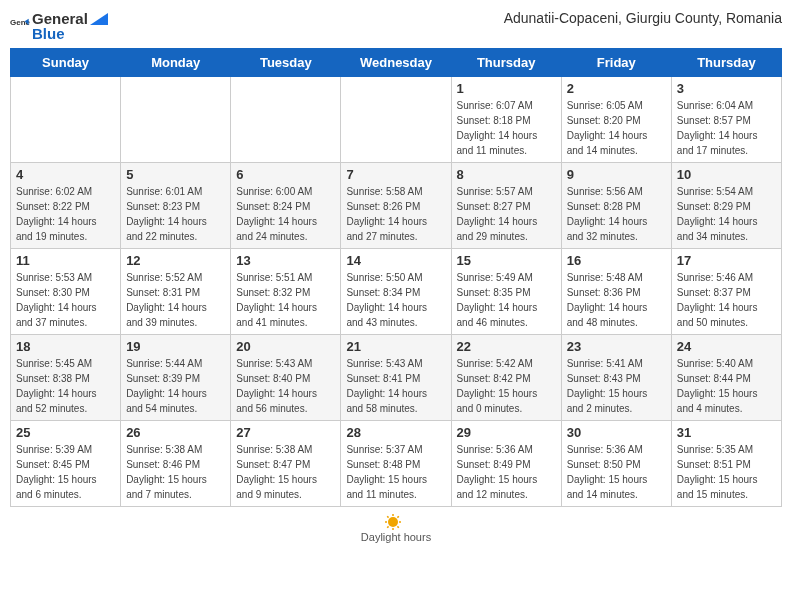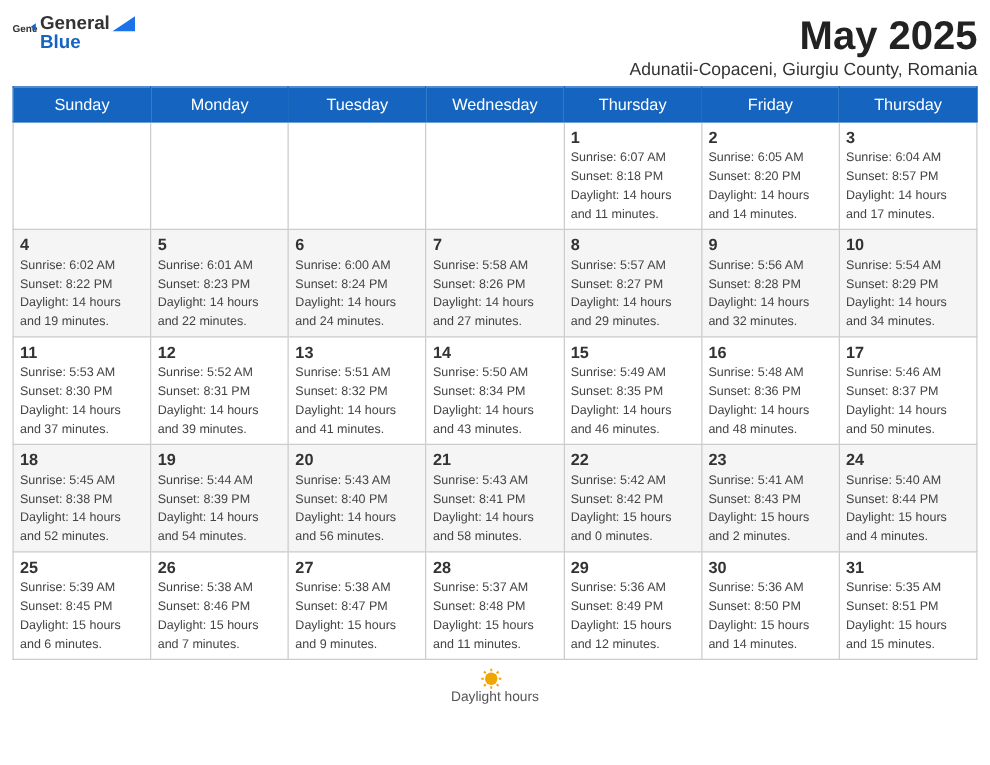--- a/index.html
+++ b/index.html
@@ -39,21 +39,21 @@
     }
     .calendar-table {
       width: 100%;
       border-collapse: collapse;
       border: 1px solid #ccc;
     }
     .calendar-table th {
       background-color: #1565c0;
       color: #fff;
       font-size: 13px;
-      font-weight: normal;
+      font-weight: bold;
       padding: 6px 0;
       text-align: center;
       border: 1px solid #1565c0;
     }
     .calendar-table td {
       width: calc(100% / 7);
       vertical-align: top;
       padding: 4px 5px;
       font-size: 10.5px;
       color: #333;
@@ -99,21 +99,20 @@
       <div style="display:flex; align-items:center;">
         <span style="font-size:15px;font-weight:bold;color:#333;">General</span>
         <svg width="22" height="16" viewBox="0 0 22 16">
           <polygon points="2,14 20,14 20,2" fill="#1a73e8"></polygon>
         </svg>
       </div>
       <div style="font-size:15px;font-weight:bold;color:#1565c0;margin-top:-2px;">Blue</div>
     </div>
   </div>
   <div class="title-area">
-    <div class="month-title">May 2025</div>
     <div class="location-title">Adunatii-Copaceni, Giurgiu County, Romania</div>
   </div>
 </div>
 
 <table class="calendar-table">
   <thead>
     <tr id="header-row">
     <th>Sunday</th>
         <th>Monday</th>
         <th>Tuesday</th>

